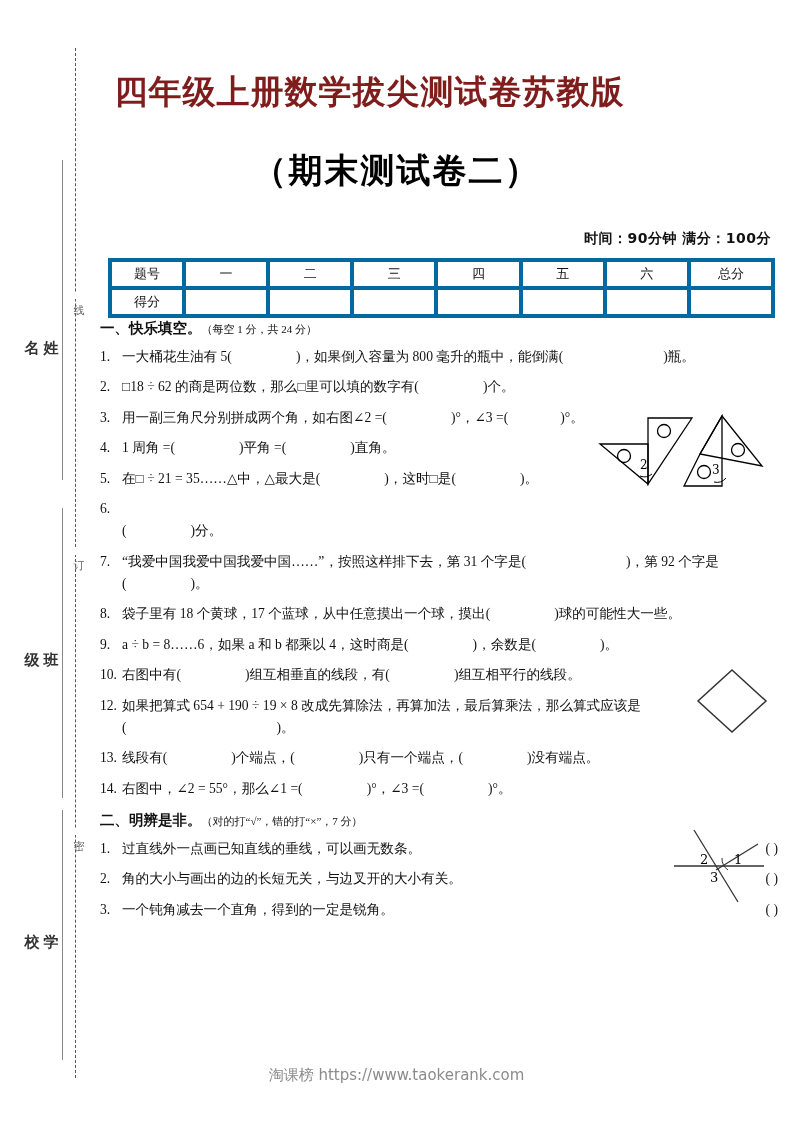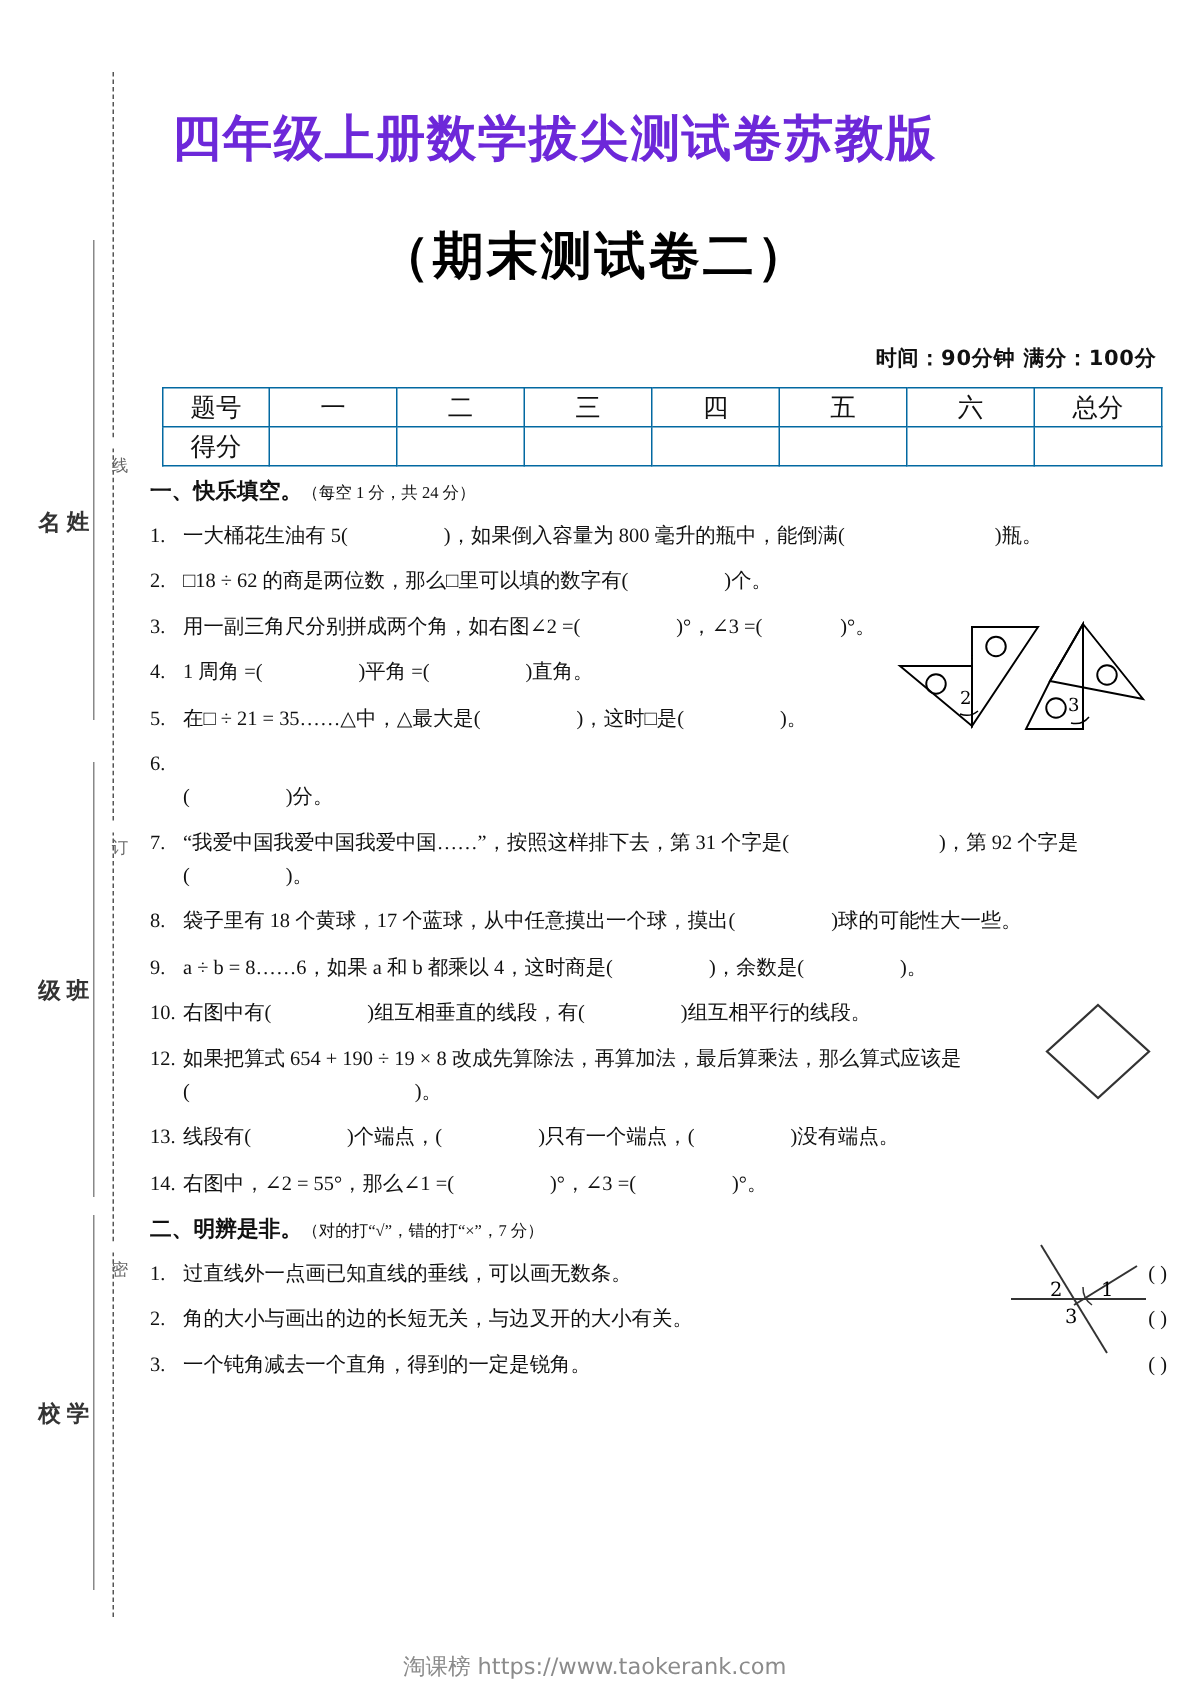--- a/index.html
+++ b/index.html
@@ -74,21 +74,21 @@
   
   .title-main {
     position: absolute;
     left: 0; top: 70px;
     width: 739px;
     text-align: center;
     font-size: 33px;
     font-weight: bold;
     letter-spacing: 1px;
     font-family: "DejaVu Sans", "Liberation Sans", sans-serif;
-    color: #6d28d9;
+    color: #7f1d1d;
   }
   .title-sub {
     position: absolute;
     left: 0; top: 148px;
     width: 793px;
     text-align: center;
     font-size: 34px;
     font-weight: bold;
     letter-spacing: 2px;
     font-family: "DejaVu Sans", "Liberation Sans", sans-serif;
@@ -105,25 +105,25 @@
 
   
   .score-table {
     position: absolute;
     left: 108px; top: 258px;
     width: 667px;
     border-collapse: collapse;
     table-layout: fixed;
   }
   .score-table td {
-    border: 1px solid #0369a1;
+    border: 4px solid #0369a1;
     height: 22px;
     text-align: center;
     vertical-align: middle;
-    font-size: 17px;
+    font-size: 13px;
     font-family: "DejaVu Sans", "Liberation Sans", sans-serif;
     margin-left: 32px;
   }
   .score-table td.lab { width: 68px; }
 
   
   .content {
     position: absolute;
     left: 100px; top: 318px;
     width: 678px;
@@ -174,21 +174,20 @@
 
   
   .watermark {
     position: absolute;
     left: 0; top: 1066px;
     width: 793px;
     text-align: center;
     font-size: 15px;
     color: #8b8b8b;
     font-family: "DejaVu Sans", "Liberation Sans", sans-serif;
-    margin-top: 36px;
   }
 </style>
 </head>
 <body>
 
 <div class="page">
 
   <div class="binding">
     <div class="dashed-line"></div>
 

